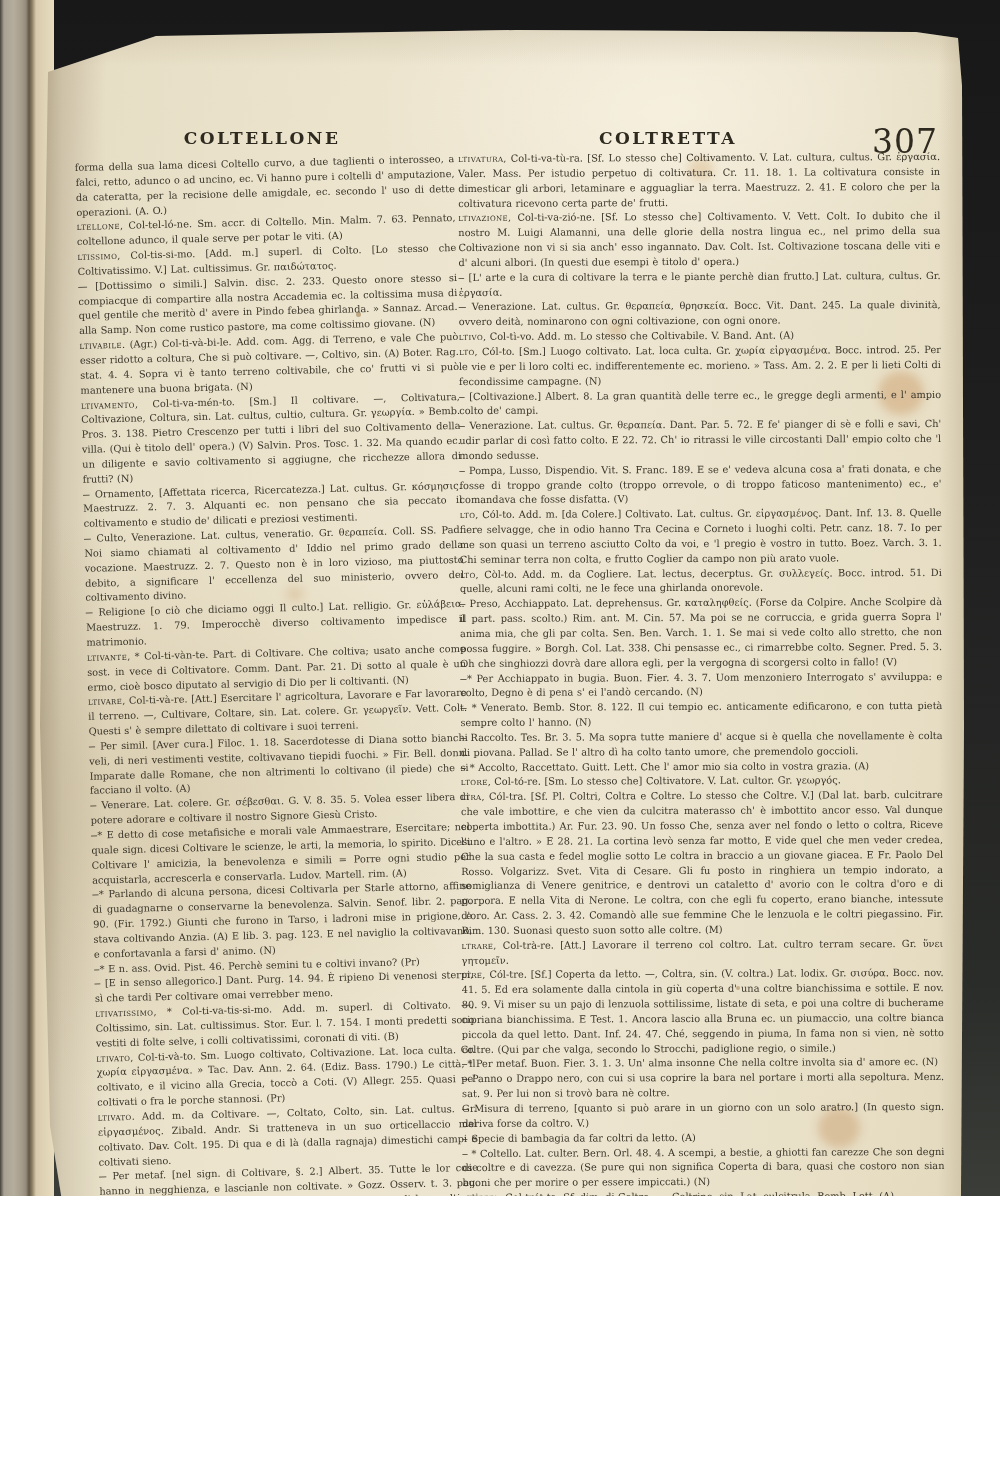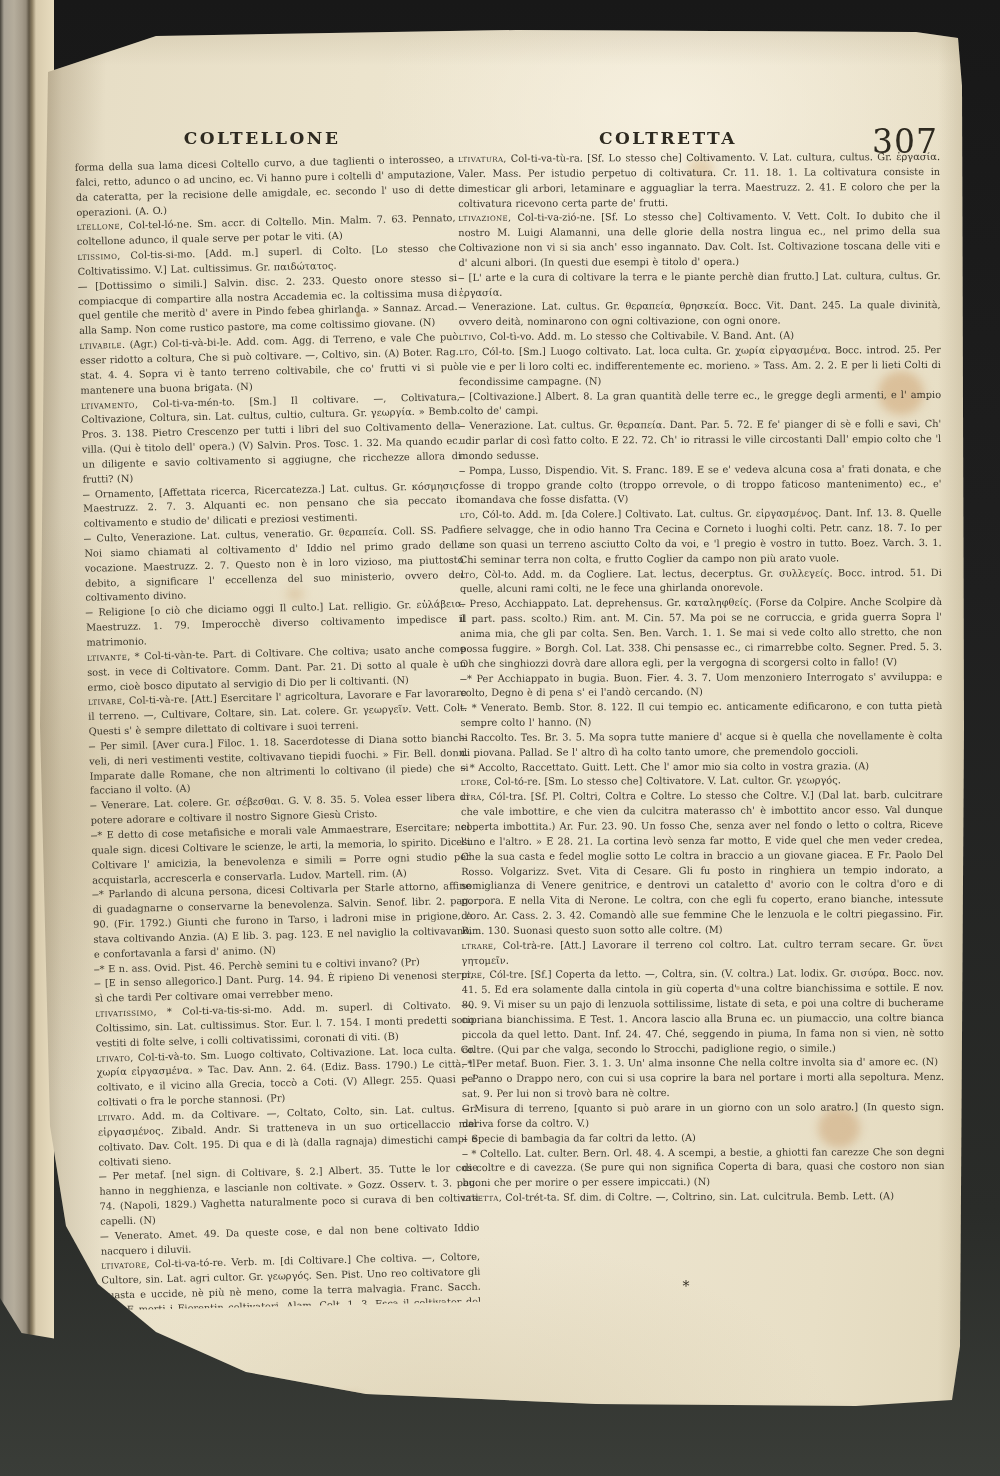--- a/index.html
+++ b/index.html
@@ -1,17 +1,17 @@
 <!DOCTYPE html>
 <html><head>
 <meta charset="utf-8">
 <style>
   html,body{margin:0;padding:0;}
   .stage{
-    position:relative; width:1000px; height:1476px; overflow:hidden;
+    position:relative; width:1000px; height:1196px; overflow:hidden;
     background:linear-gradient(180deg,#181818 0%,#1f1f1f 40%,#2a2c29 82%,#3a3d38 100%);
     font-family:"DejaVu Serif","Liberation Serif",serif;
   }
   
   .gutter{
     position:absolute; left:0; top:0; width:54px; height:1352px; z-index:1;
     background:linear-gradient(90deg,
       #45423a 0px,#a9a294 4px,#b5ad9c 14px,#a49b8a 22px,#948b7a 26px,
       #5f5645 29px,#8a7c60 32px,#d8cbad 36px,#e8dcbf 54px);
     clip-path:polygon(0 0,100% 0,100% 99%,40% 98.6%,0 96%);

